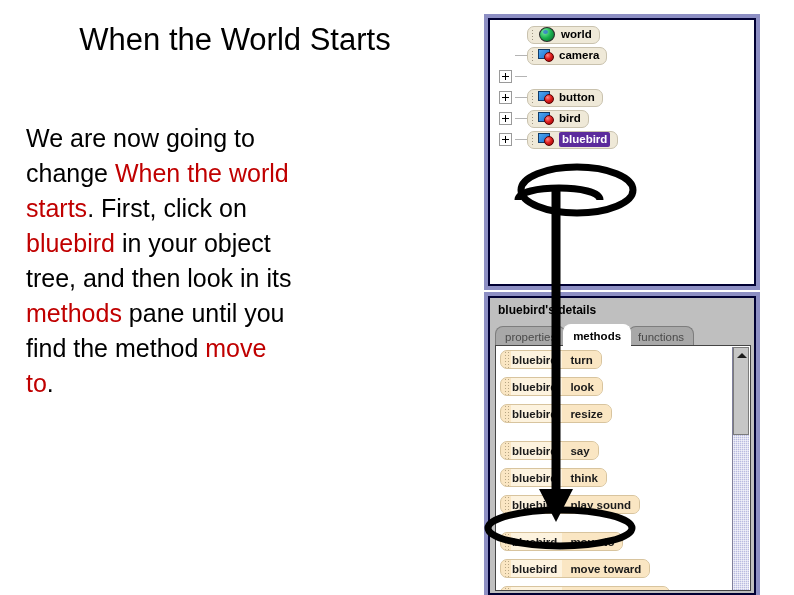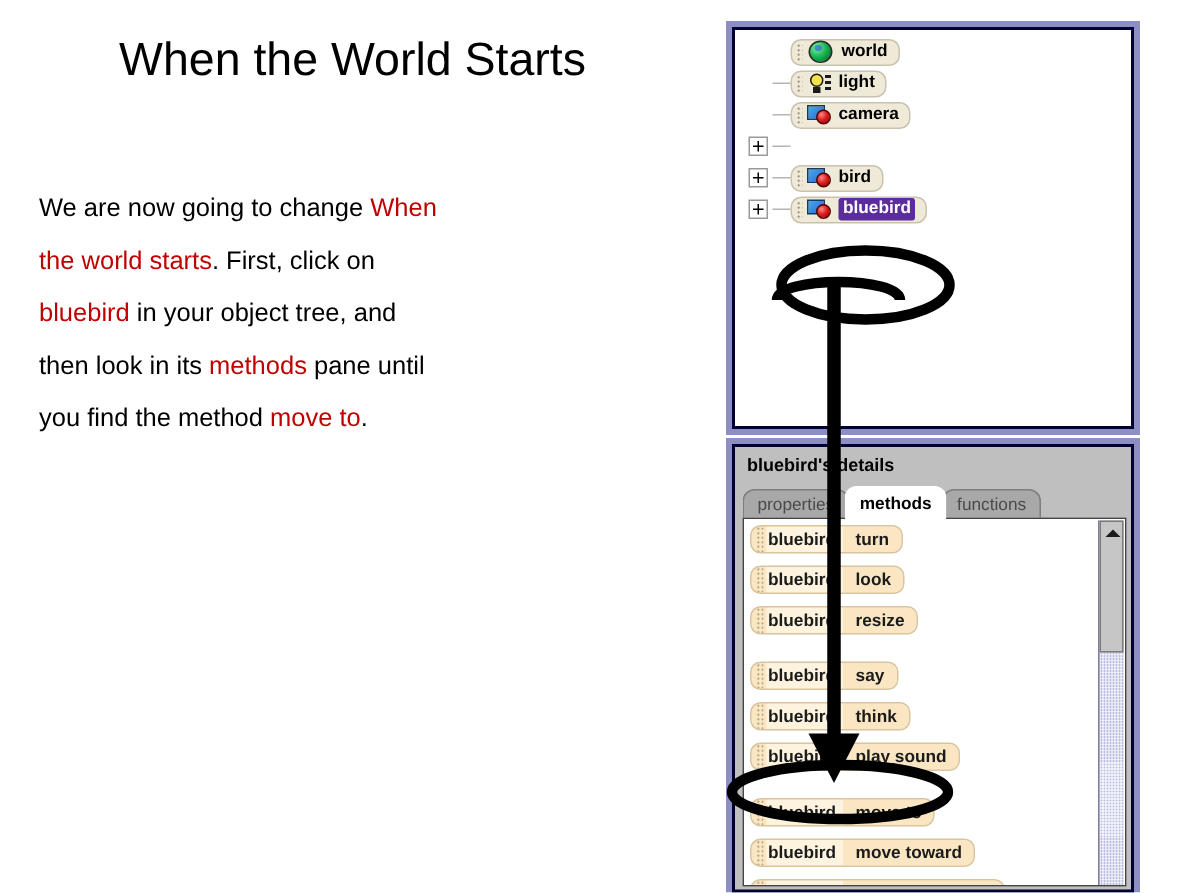--- a/index.html
+++ b/index.html
@@ -26,21 +26,21 @@
     color: #000000;
     font-weight: 400;
     letter-spacing: 0px;
     white-space: nowrap;
   }
   #slide-body {
     position: absolute;
     left: 26px;
     top: 121px;
     width: 270px;
-    font-size: 17px;
+    font-size: 25px;
     line-height: 35px;
     color: #000000;
   }
   #slide-body .hl {
     color: #c00000;
   }
 
   
   .panel-outer {
     position: absolute;
@@ -411,45 +411,42 @@
               <span class="globe"></span>
             </span>
             <span class="tlabel">world</span>
           </span>
         </div>
         <div class="tree-row">
           <span class="tree-toggle empty"></span>
           <span class="tree-stub"></span>
           <span class="tile">
             <span class="grip"></span>
-            <span class="ico ico-light">
-              <span class="bulb"></span>
-              <span class="base"></span>
-              <span class="ray r1"></span>
-              <span class="ray r2"></span>
-              <span class="ray r3"></span>
-            </span>
-            <span class="tlabel">light</span>
+            <span class="ico ico-obj">
+              <span class="card"></span>
+              <span class="ball"></span>
+            </span>
+            <span class="tlabel">camera</span>
           </span>
         </div>
         <div class="tree-row">
-          <span class="tree-toggle empty"></span>
+          <span class="tree-toggle plus"></span>
+          <span class="tree-stub"></span>
+        </div>
+        <div class="tree-row">
+          <span class="tree-toggle plus"></span>
           <span class="tree-stub"></span>
           <span class="tile">
             <span class="grip"></span>
             <span class="ico ico-obj">
               <span class="card"></span>
               <span class="ball"></span>
             </span>
-            <span class="tlabel">camera</span>
+            <span class="tlabel">button</span>
           </span>
-        </div>
-        <div class="tree-row">
-          <span class="tree-toggle plus"></span>
-          <span class="tree-stub"></span>
         </div>
         <div class="tree-row">
           <span class="tree-toggle plus"></span>
           <span class="tree-stub"></span>
           <span class="tile">
             <span class="grip"></span>
             <span class="ico ico-obj">
               <span class="card"></span>
               <span class="ball"></span>
             </span>

